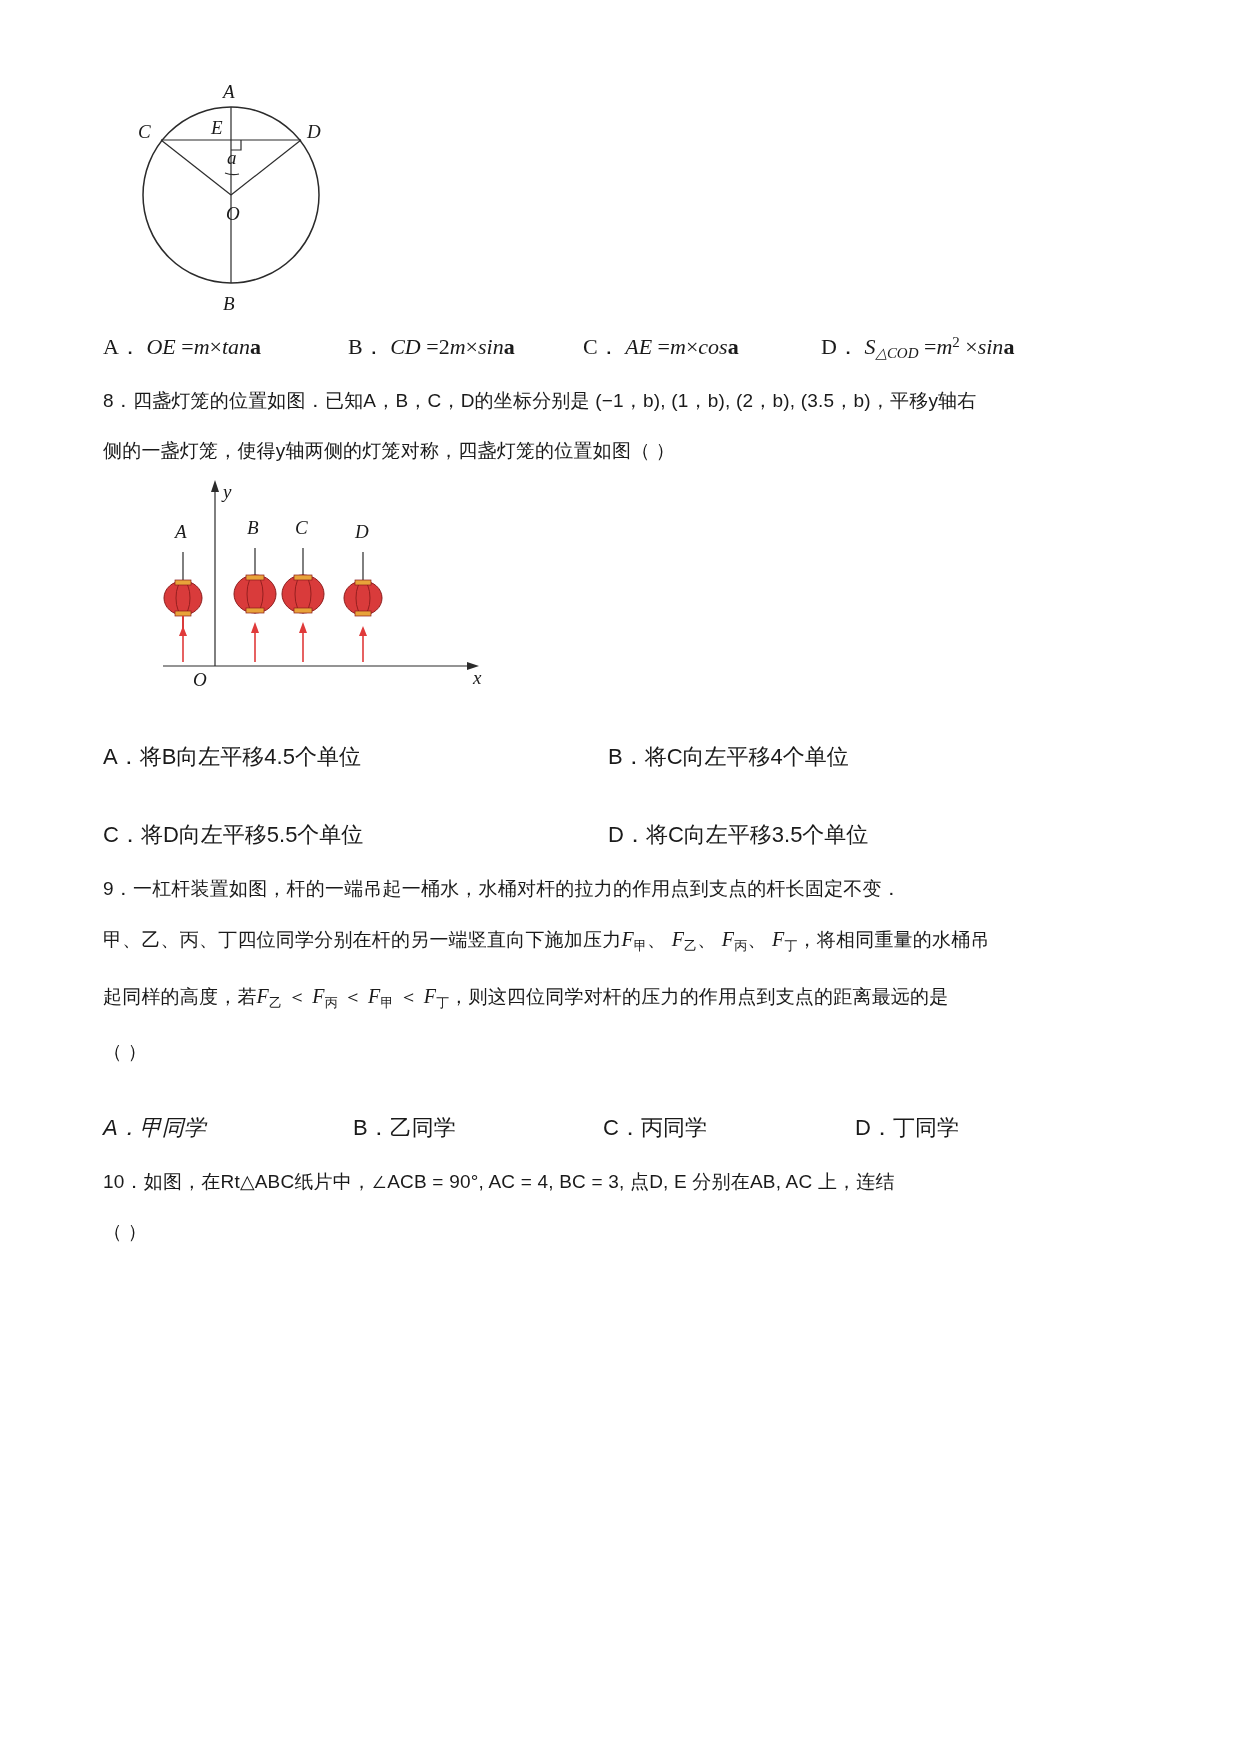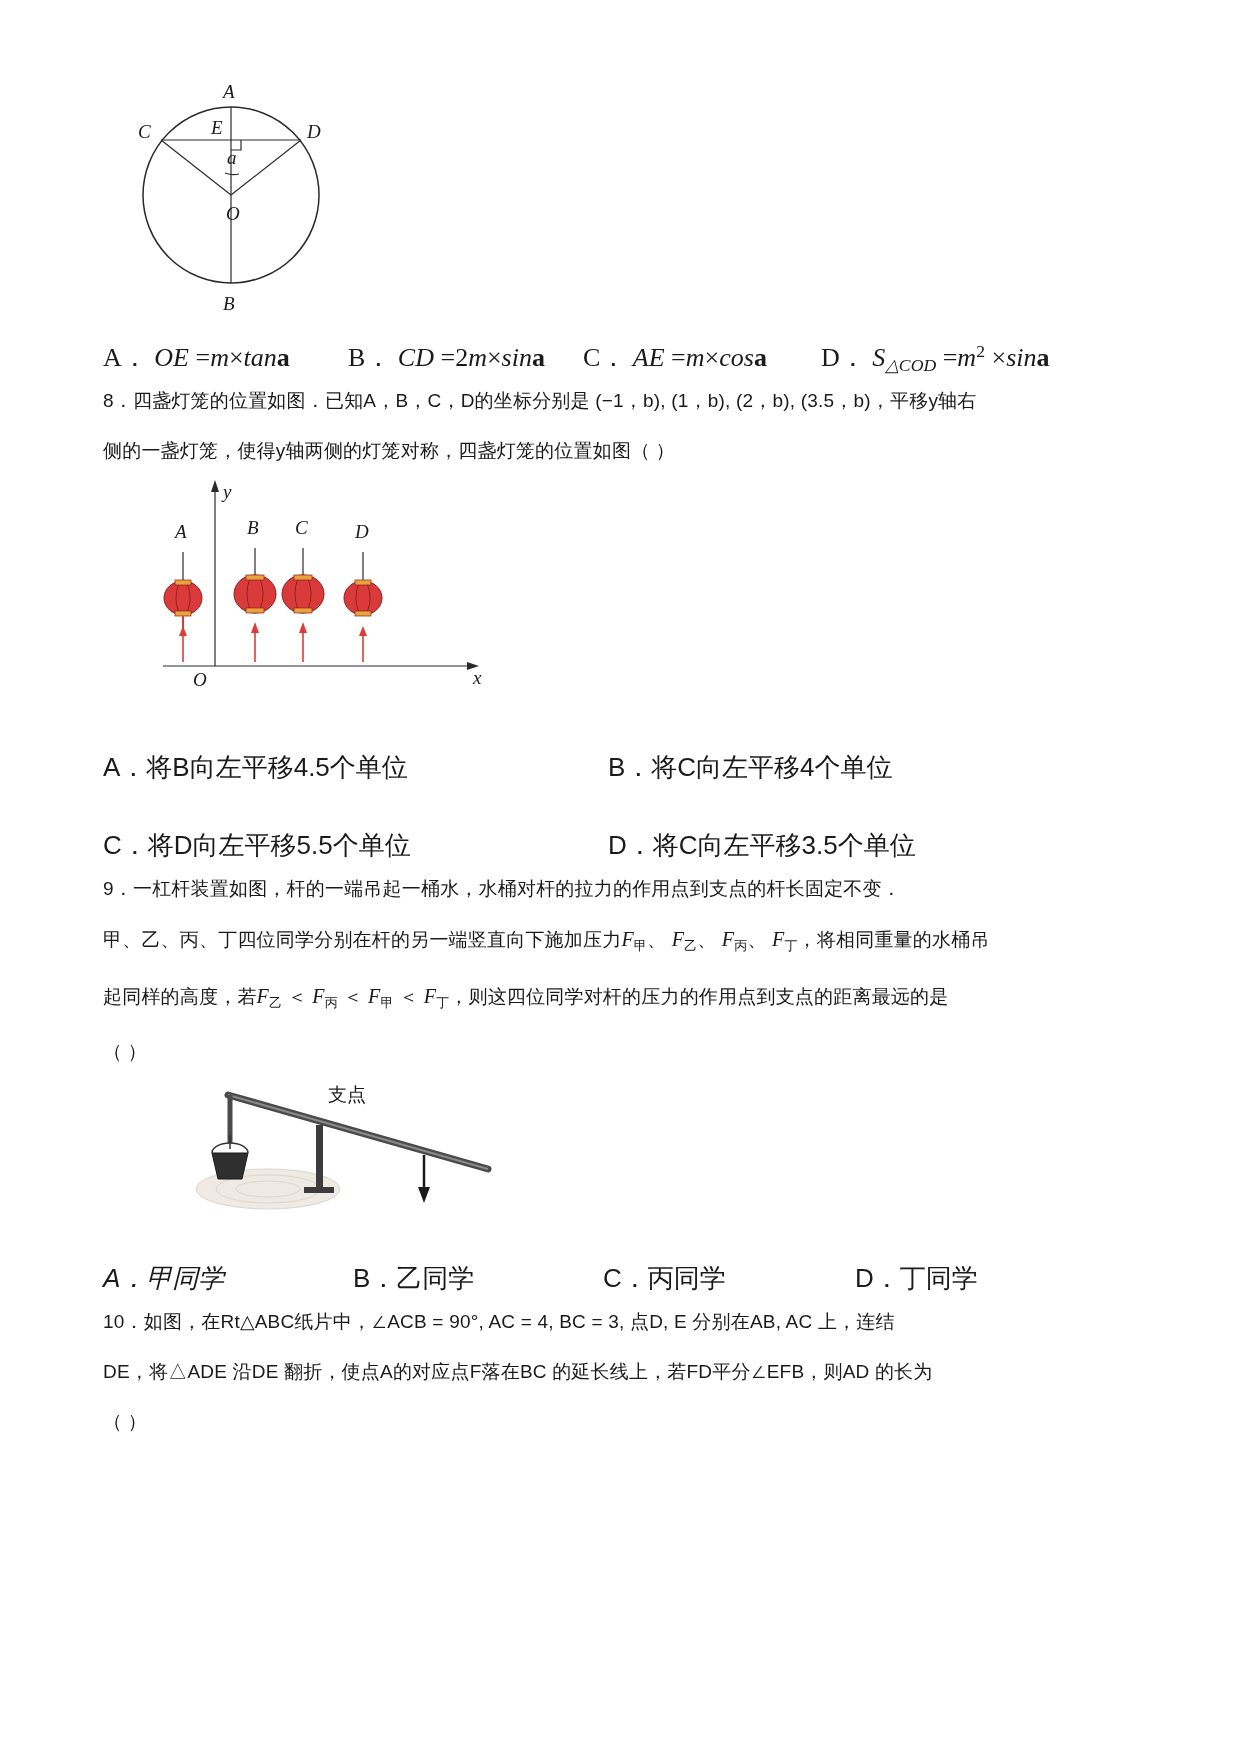--- a/index.html
+++ b/index.html
@@ -44,23 +44,23 @@
 
   
   .opts {
     display: block;
     position: relative;
     height: 50px;
     margin-top: 28px;
   }
   .opt {
     position: absolute;
-    font-size: 26px;
+    font-size: 22px;
     white-space: nowrap;
-    top: 16px;
+    top: 8px;
   }
 
   
   .fig-circle {
     position: relative;
     width: 260px;
     height: 250px;
     margin-left: 18px;
   }
 
@@ -211,58 +211,33 @@
 
     <div class="q-line cn">9．一杠杆装置如图，杆的一端吊起一桶水，水桶对杆的拉力的作用点到支点的杆长固定不变．</div>
     <div class="q-line cn">
       <span>甲、乙、丙、丁四位同学分别在杆的另一端竖直向下施加压力</span><span class="mi" style="font-size:20px;">F</span><span class="sub cn" style="font-style:normal;">甲</span><span>、&nbsp;</span><span class="mi" style="font-size:20px;">F</span><span class="sub cn" style="font-style:normal;">乙</span><span>、&nbsp;</span><span class="mi" style="font-size:20px;">F</span><span class="sub cn" style="font-style:normal;">丙</span><span>、&nbsp;</span><span class="mi" style="font-size:20px;">F</span><span class="sub cn" style="font-style:normal;">丁</span><span>，将相同重量的水桶吊</span>
     </div>
     <div class="q-line cn">
       <span>起同样的高度，若</span><span class="mi" style="font-size:20px;">F</span><span class="sub cn" style="font-style:normal;">乙</span><span>&nbsp;＜&nbsp;</span><span class="mi" style="font-size:20px;">F</span><span class="sub cn" style="font-style:normal;">丙</span><span>&nbsp;＜&nbsp;</span><span class="mi" style="font-size:20px;">F</span><span class="sub cn" style="font-style:normal;">甲</span><span>&nbsp;＜&nbsp;</span><span class="mi" style="font-size:20px;">F</span><span class="sub cn" style="font-style:normal;">丁</span><span>，则这四位同学对杆的压力的作用点到支点的距离最远的是</span>
     </div>
     <div class="q-line cn">（      ）</div>
 
-    <div class="fig-lever">
-      <svg width="400" height="140" viewBox="0 0 400 140">
-
-        <ellipse cx="90" cy="112" rx="72" ry="20" fill="#efeae4" stroke="#ddd5cc" stroke-width="1"></ellipse>
-        <ellipse cx="90" cy="112" rx="52" ry="14" fill="none" stroke="#ddd5cc" stroke-width="1"></ellipse>
-        <ellipse cx="90" cy="112" rx="32" ry="8" fill="none" stroke="#ddd5cc" stroke-width="1"></ellipse>
-
-        <line x1="50" y1="18" x2="310" y2="92" stroke="#4a4a4a" stroke-width="7" stroke-linecap="round"></line>
-        <line x1="50" y1="18" x2="310" y2="92" stroke="#8a8a8a" stroke-width="2"></line>
-
-        <line x1="52" y1="18" x2="52" y2="66" stroke="#4a4a4a" stroke-width="5"></line>
-
-        <line x1="52" y1="58" x2="52" y2="72" stroke="#333" stroke-width="1.5"></line>
-        <path d="M 34 76 L 70 76 L 64 102 L 40 102 Z" fill="#2f2f2f" stroke="#1a1a1a" stroke-width="1"></path>
-        <path d="M 34 76 A 18 10 0 0 1 70 76" fill="none" stroke="#333" stroke-width="1.5"></path>
-
-        <rect x="138" y="48" width="7" height="66" fill="#3c3c3c"></rect>
-        <rect x="126" y="110" width="30" height="6" fill="#3c3c3c"></rect>
-        <text class="cn" x="150" y="24" font-size="19" fill="#1a1a1a">支点</text>
-
-        <line x1="246" y1="78" x2="246" y2="116" stroke="#1a1a1a" stroke-width="2.5"></line>
-        <polygon points="246,126 240,110 252,110" fill="#1a1a1a"></polygon>
-      </svg>
-    </div>
 
     <div class="opts" style="height:52px;">
       <span class="opt cn" style="left:0px;font-style:italic;">
         <span>A．</span><span>甲同学</span>
       </span>
       <span class="opt cn" style="left:250px;">
         <span>B．</span><span>乙同学</span>
       </span>
       <span class="opt cn" style="left:500px;">
         <span>C．</span><span>丙同学</span>
       </span>
       <span class="opt cn" style="left:752px;">
         <span>D．</span><span>丁同学</span>
       </span>
     </div>
 
     <div class="q-line cn">10．如图，在Rt△ABC纸片中，∠ACB = 90°, AC = 4,   BC = 3, 点D, E 分别在AB, AC 上，连结</div>
-    <div class="q-line cn">DE，将△ADE 沿DE 翻折，使点A的对应点F落在BC 的延长线上，若FD平分∠EFB，则AD 的长为</div>
     <div class="q-line cn">（      ）</div>
 
   </div>
 </div>
 
 </body></html>

